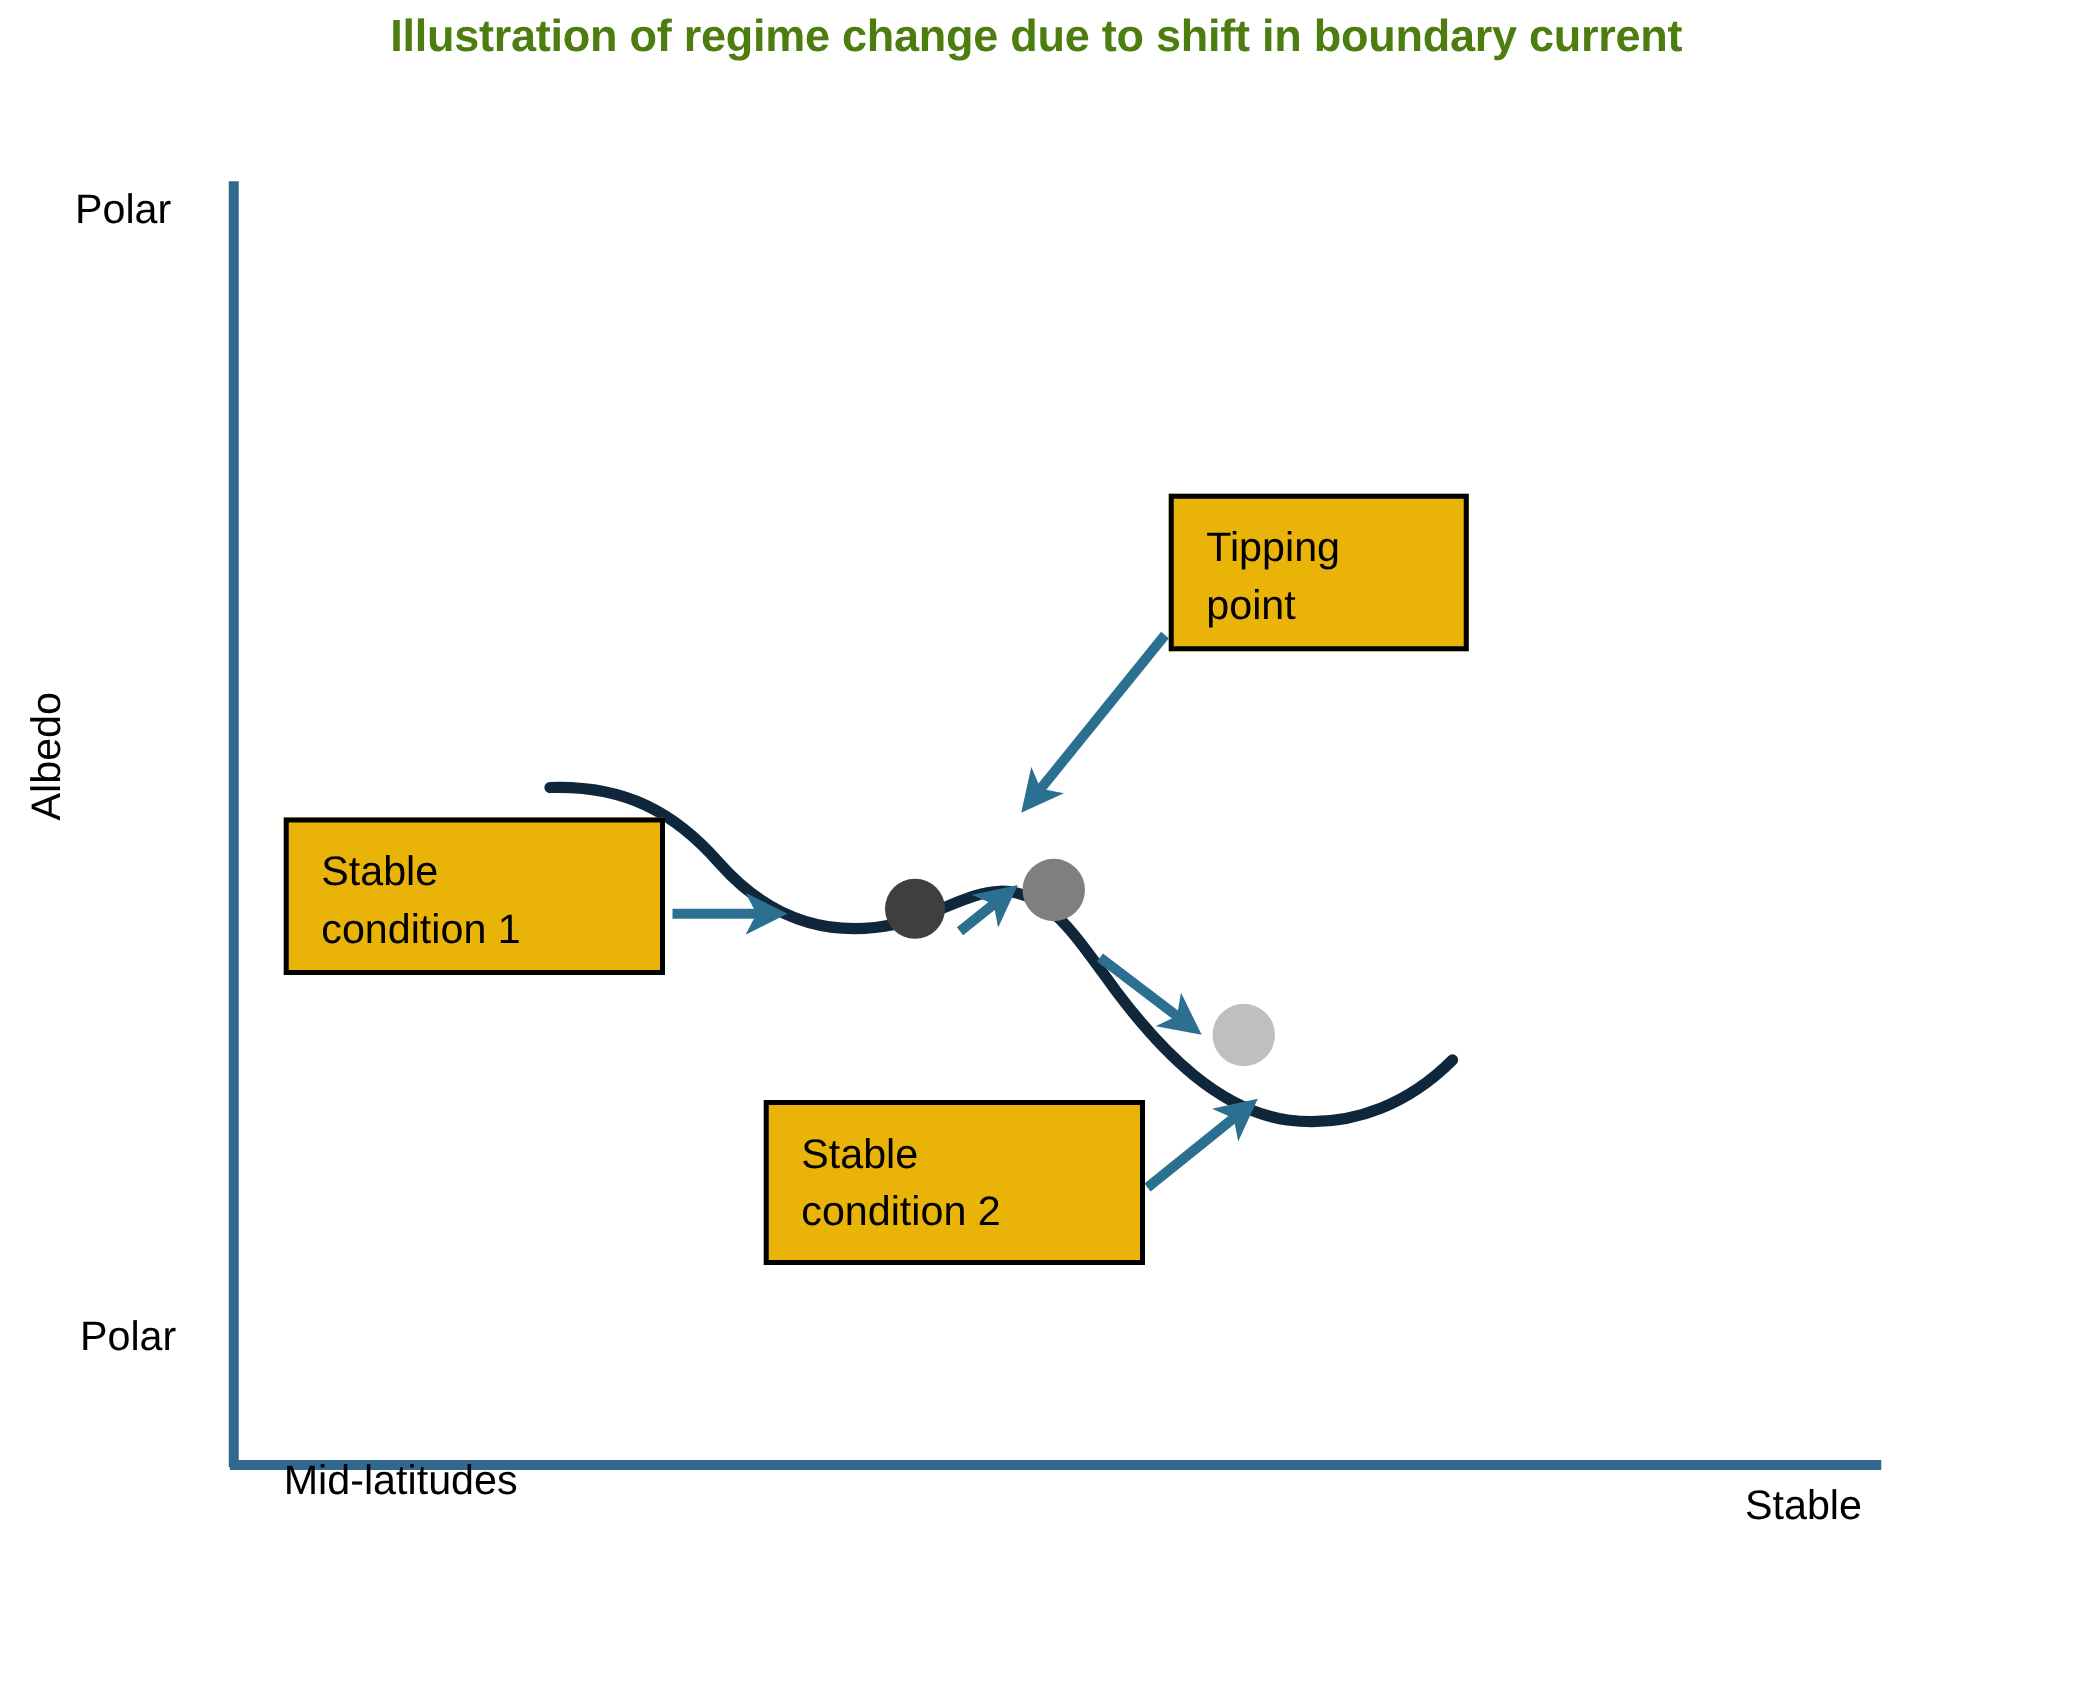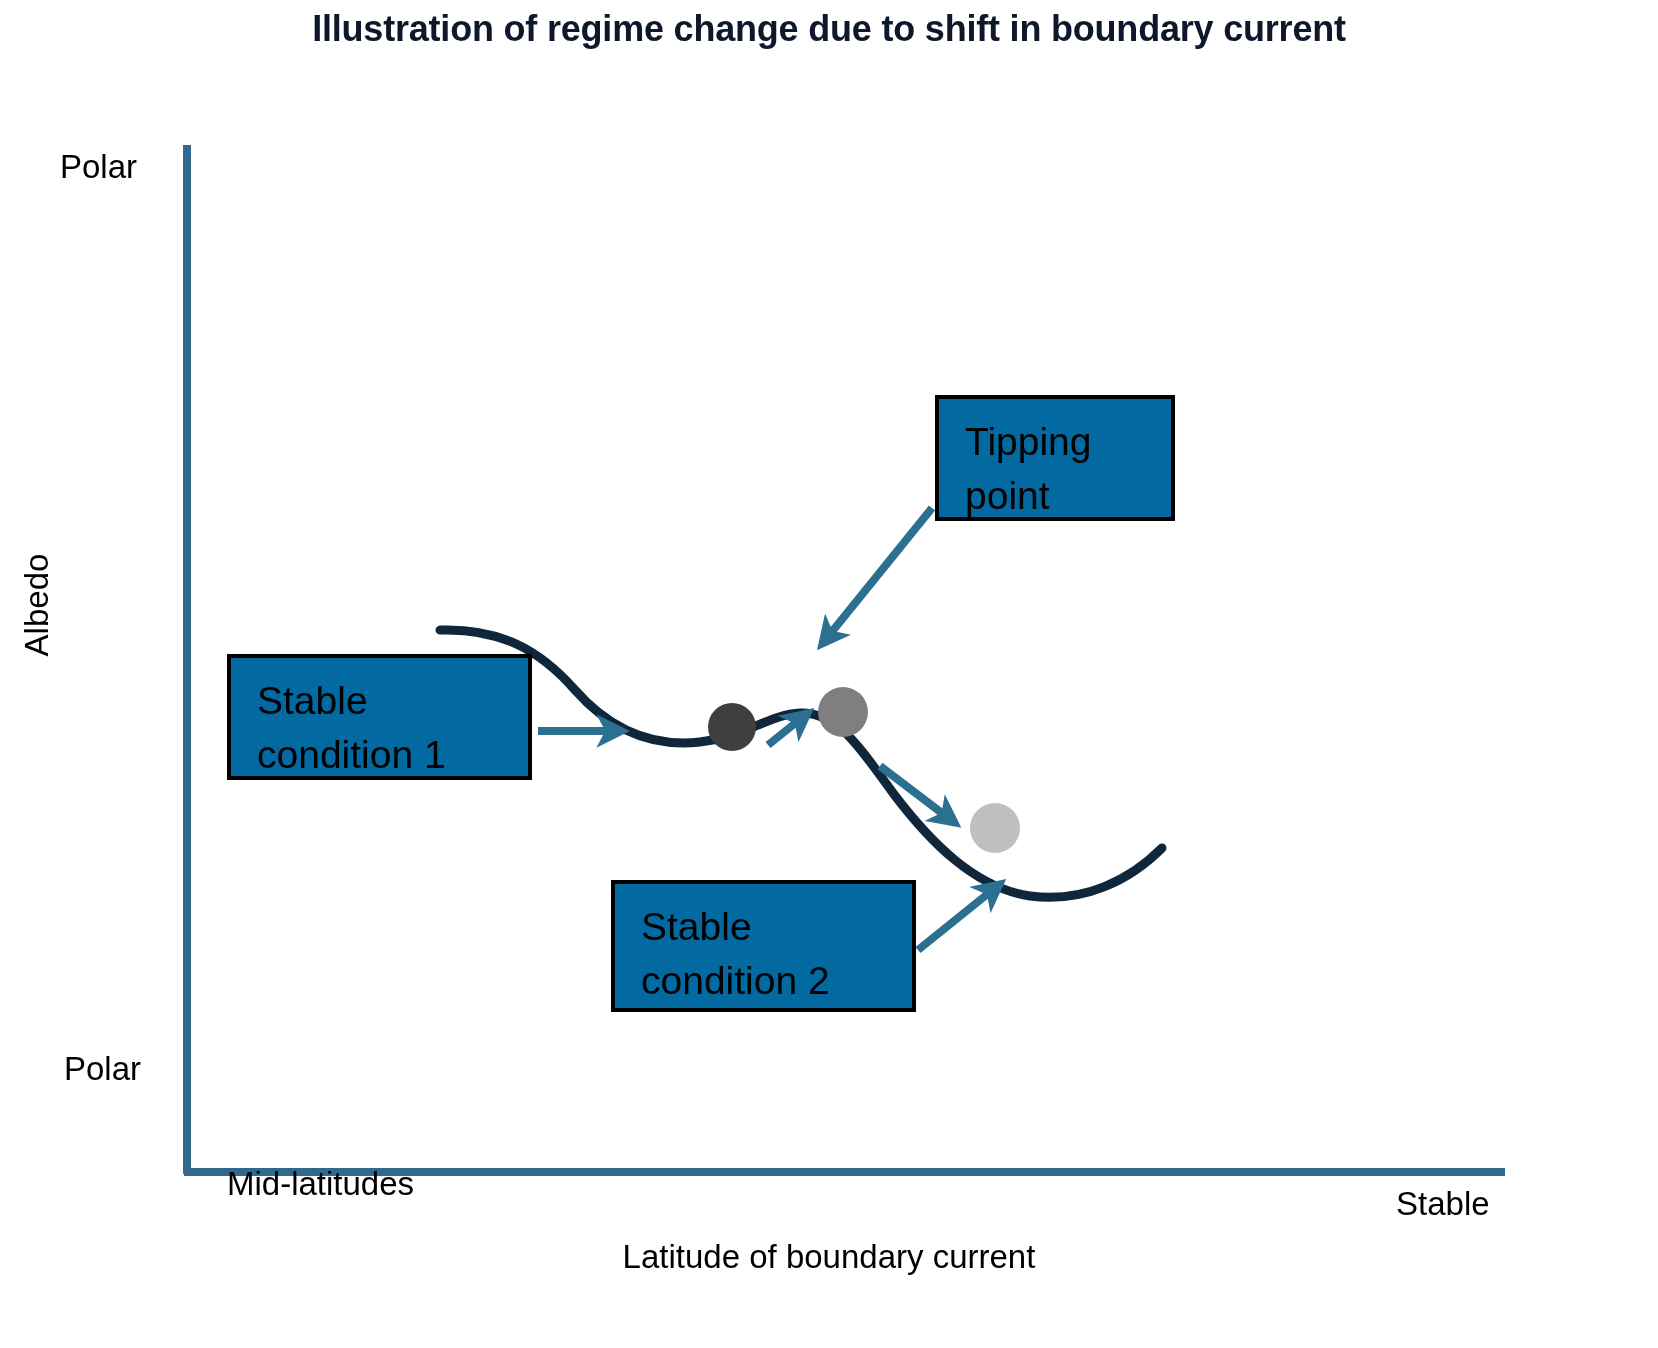--- a/index.html
+++ b/index.html
@@ -23,21 +23,21 @@
   }
   .chart-title {
     position: absolute;
     left: 0;
     top: 8px;
     width: 1658px;
     text-align: center;
     font-size: 36px;
     font-weight: bold;
     letter-spacing: -0.2px;
-    color: #0f172a;
+    color: #4d7c0f;
   }
   .axis-tick-label {
     position: absolute;
     font-size: 33px;
     color: #000000;
     white-space: nowrap;
   }
   #tick-light  { left: 60px;  top: 148px; }
   #tick-dark   { left: 64px;  top: 1050px; }
   #tick-mid    { left: 227px; top: 1165px; }
@@ -61,22 +61,22 @@
     width: 1658px;
     text-align: center;
     font-size: 33px;
     white-space: nowrap;
   }
 
   .callout {
     position: absolute;
     box-sizing: border-box;
     border: 4px solid #000000;
-    background: #0369a1;
-    font-size: 39px;
+    background: #eab308;
+    font-size: 33px;
     line-height: 1.38;
     color: #000000;
     padding: 16px 0 0 26px;
     white-space: pre-line;
   }
   #callout-tipping  { left: 935px; top: 395px;  width: 240px; height: 126px; }
   #callout-stable1  { left: 227px; top: 654px;  width: 305px; height: 126px; }
   #callout-stable2  { left: 611px; top: 880px;  width: 305px; height: 132px; }
 
   #svg-layer {
@@ -125,21 +125,20 @@
     <circle cx="843" cy="712" r="25" fill="#7f7f7f"></circle>
     <circle cx="995" cy="828" r="25" fill="#bfbfbf"></circle>
   </svg>
 
   <div class="axis-tick-label" id="tick-light">Polar</div>
   <div class="axis-tick-label" id="tick-dark">Polar</div>
   <div class="axis-tick-label" id="tick-mid">Mid-latitudes</div>
   <div class="axis-tick-label" id="tick-polar">Stable</div>
 
   <div id="ylabel">Albedo</div>
-  <div id="xlabel">Latitude of boundary current</div>
 
   <div class="callout" id="callout-tipping">Tipping
 point</div>
   <div class="callout" id="callout-stable1">Stable
 condition 1</div>
   <div class="callout" id="callout-stable2">Stable
 condition 2</div>
 
 </div>
 

